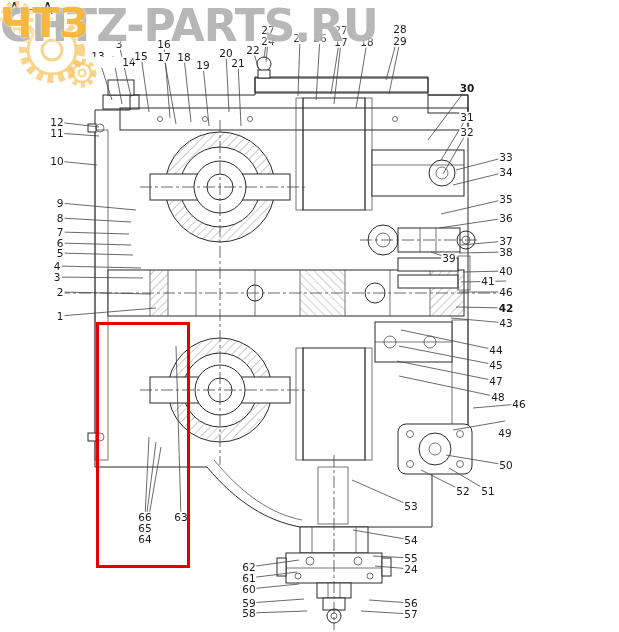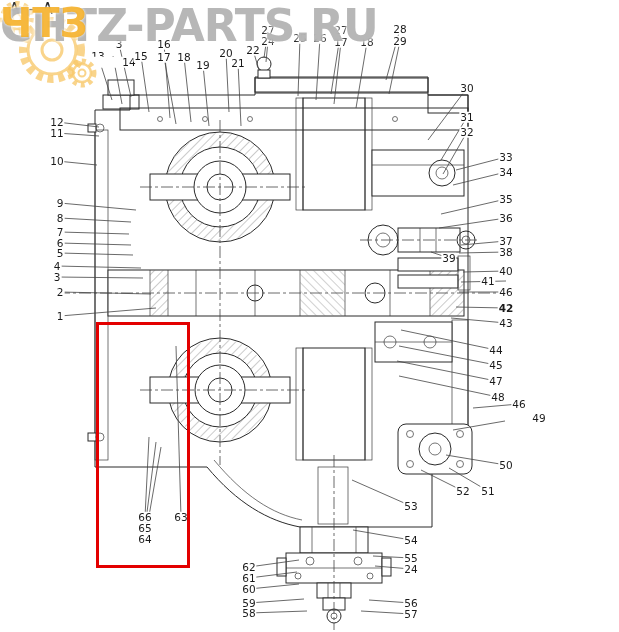--- a/index.html
+++ b/index.html
@@ -313,41 +313,41 @@
       <span class="callout" style="left: 57px; top: 161px;">10</span>
       <span class="callout" style="left: 60px; top: 203px;">9</span>
       <span class="callout" style="left: 60px; top: 218px;">8</span>
       <span class="callout" style="left: 60px; top: 232px;">7</span>
       <span class="callout" style="left: 60px; top: 243px;">6</span>
       <span class="callout" style="left: 60px; top: 253px;">5</span>
       <span class="callout" style="left: 57px; top: 266px;">4</span>
       <span class="callout" style="left: 57px; top: 277px;">3</span>
       <span class="callout" style="left: 60px; top: 292px;">2</span>
       <span class="callout" style="left: 60px; top: 316px;">1</span>
-      <span class="callout" style="left: 467px; top: 88px;">30</span>
+      <span class="callout" style="left: 467px; top: 88px; font-weight: bold;">30</span>
       <span class="callout" style="left: 467px; top: 117px;">31</span>
       <span class="callout" style="left: 467px; top: 132px;">32</span>
       <span class="callout" style="left: 506px; top: 157px;">33</span>
       <span class="callout" style="left: 506px; top: 172px;">34</span>
       <span class="callout" style="left: 506px; top: 199px;">35</span>
       <span class="callout" style="left: 506px; top: 218px;">36</span>
       <span class="callout" style="left: 506px; top: 241px;">37</span>
       <span class="callout" style="left: 506px; top: 252px;">38</span>
       <span class="callout" style="left: 449px; top: 258px;">39</span>
       <span class="callout" style="left: 506px; top: 271px;">40</span>
       <span class="callout" style="left: 488px; top: 281px;">41</span>
       <span class="callout" style="left: 506px; top: 292px;">46</span>
       <span class="callout" style="left: 506px; top: 308px; font-weight: bold;">42</span>
       <span class="callout" style="left: 506px; top: 323px;">43</span>
       <span class="callout" style="left: 496px; top: 350px;">44</span>
       <span class="callout" style="left: 496px; top: 365px;">45</span>
       <span class="callout" style="left: 496px; top: 381px;">47</span>
       <span class="callout" style="left: 498px; top: 397px;">48</span>
       <span class="callout" style="left: 519px; top: 404px;">46</span>
-      <span class="callout" style="left: 505px; top: 418px; margin-left: 34px;">49</span>
+      <span class="callout" style="left: 505px; top: 433px;">49</span>
       <span class="callout" style="left: 506px; top: 465px;">50</span>
       <span class="callout" style="left: 463px; top: 491px;">52</span>
       <span class="callout" style="left: 488px; top: 491px;">51</span>
       <span class="callout" style="left: 411px; top: 506px;">53</span>
       <span class="callout" style="left: 411px; top: 540px;">54</span>
       <span class="callout" style="left: 411px; top: 558px;">55</span>
       <span class="callout" style="left: 411px; top: 569px;">24</span>
       <span class="callout" style="left: 411px; top: 603px;">56</span>
       <span class="callout" style="left: 411px; top: 614px;">57</span>
       <span class="callout" style="left: 249px; top: 567px;">62</span>

